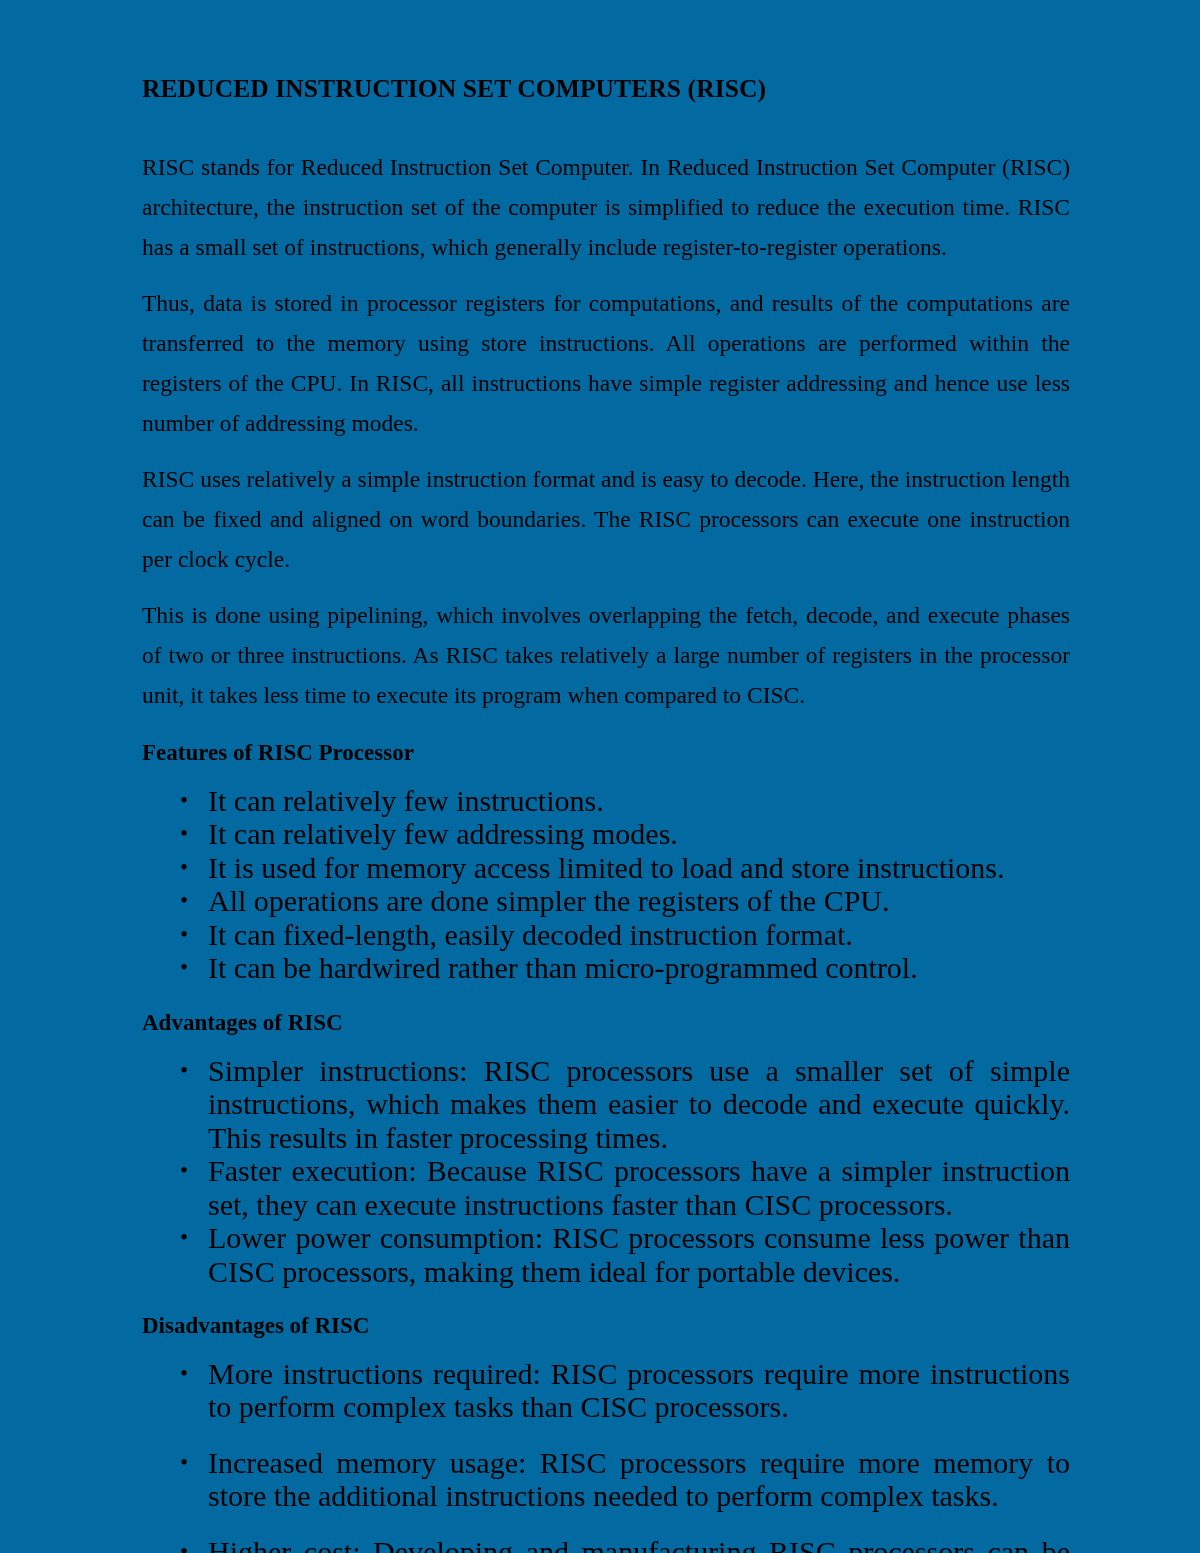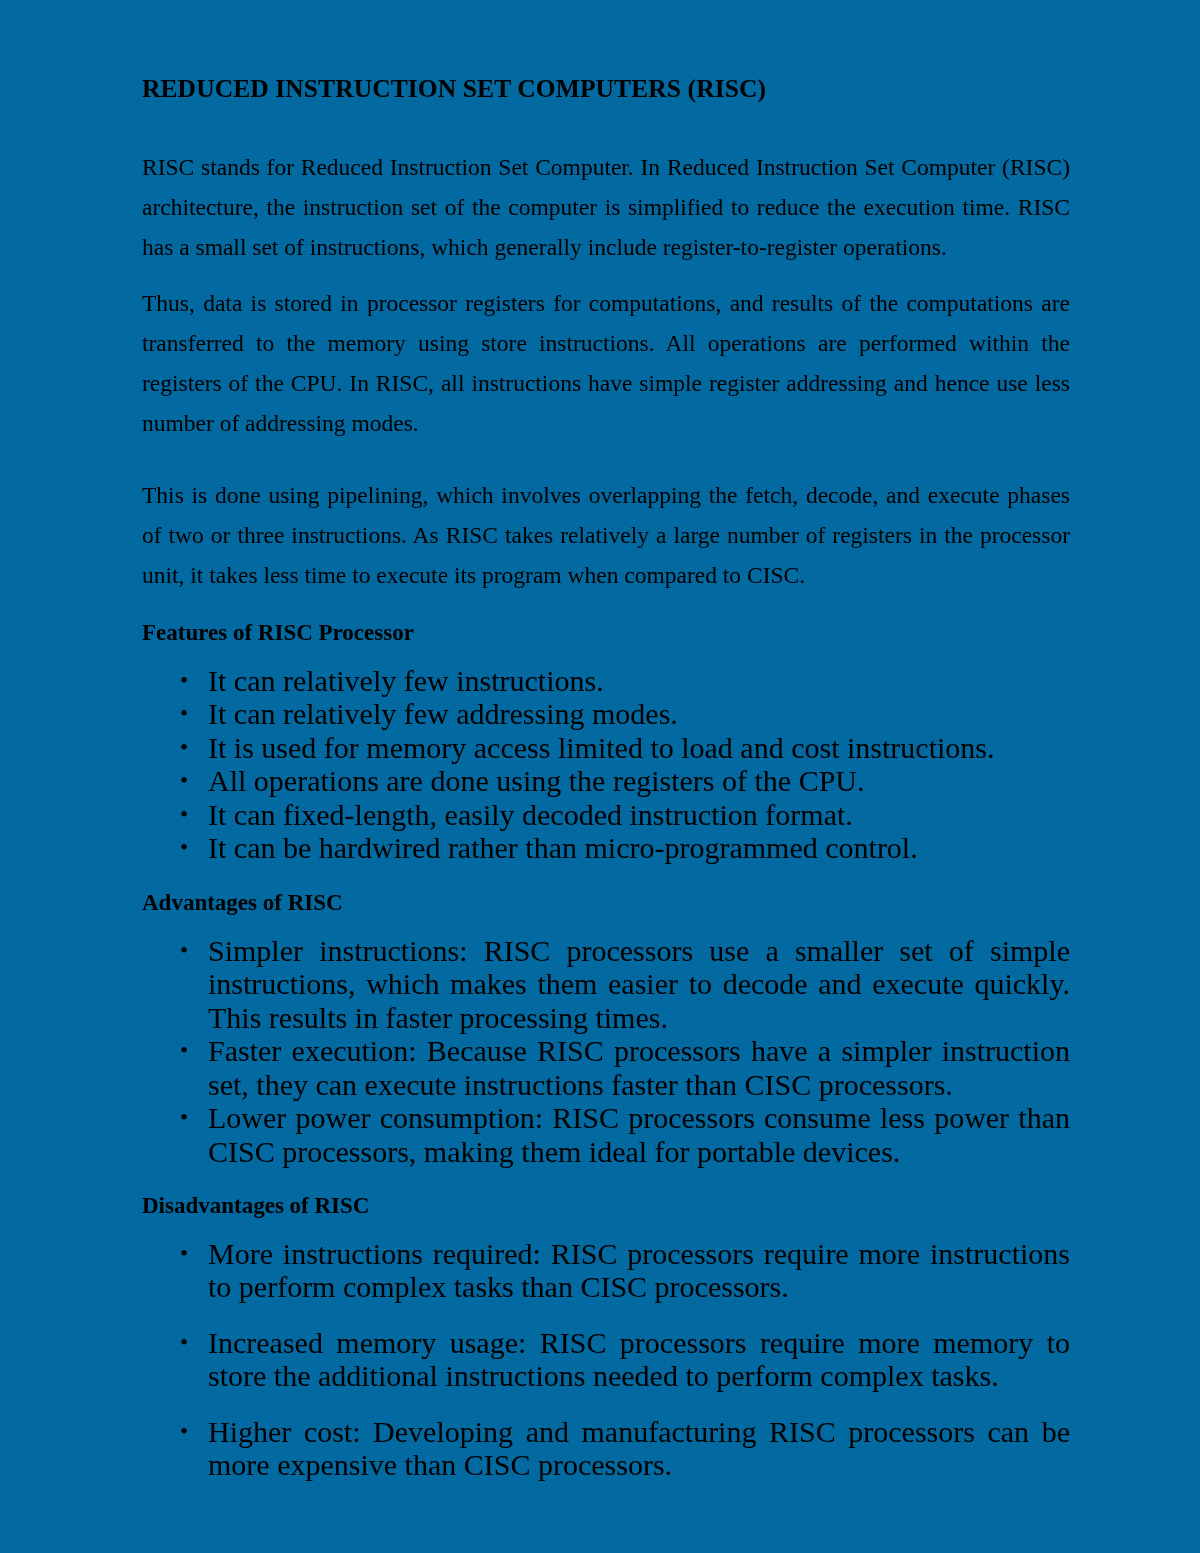--- a/index.html
+++ b/index.html
@@ -90,33 +90,34 @@
     <h1 class="doc-title">REDUCED INSTRUCTION SET COMPUTERS (RISC)</h1>
 
     <div class="gap-title"></div>
 
     <p class="body-para">RISC stands for Reduced Instruction Set Computer. In Reduced Instruction Set Computer (RISC) architecture, the instruction set of the computer is simplified to reduce the execution time. RISC has a small set of instructions, which generally include register-to-register operations.</p>
     <div class="gap-para"></div>
 
     <p class="body-para">Thus, data is stored in processor registers for computations, and results of the computations are transferred to the memory using store instructions. All operations are performed within the registers of the CPU. In RISC, all instructions have simple register addressing and hence use less number of addressing modes.</p>
     <div class="gap-para"></div>
 
+    <p class="body-para">RISC uses relatively a simple instruction format and is easy to decode. Here, the instruction length can be fixed and aligned on word boundaries. The RISC processors can execute one instruction per clock cycle.</p>
     <div class="gap-para"></div>
 
     <p class="body-para">This is done using pipelining, which involves overlapping the fetch, decode, and execute phases of two or three instructions. As RISC takes relatively a large number of registers in the processor unit, it takes less time to execute its program when compared to CISC.</p>
     <div class="gap-head"></div>
 
     <h2 class="section-head">Features of RISC Processor</h2>
     <div class="list-top-gap"></div>
 
     <ul class="bullets tight">
       <li><span class="lead-in"></span><span>It can relatively few instructions.</span></li>
       <li><span class="lead-in"></span><span>It can relatively few addressing modes.</span></li>
-      <li><span class="lead-in"></span><span>It is used for memory access limited to load and cost instructions.</span></li>
-      <li><span class="lead-in"></span><span>All operations are done using the registers of the CPU.</span></li>
+      <li><span class="lead-in"></span><span>It is used for memory access limited to load and store instructions.</span></li>
+      <li><span class="lead-in"></span><span>All operations are done simpler the registers of the CPU.</span></li>
       <li><span class="lead-in"></span><span>It can fixed-length, easily decoded instruction format.</span></li>
       <li><span class="lead-in"></span><span>It can be hardwired rather than micro-programmed control.</span></li>
     </ul>
 
     <div class="gap-head"></div>
 
     <h2 class="section-head">Advantages of RISC</h2>
     <div class="list-top-gap"></div>
 
     <ul class="bullets spaced">

